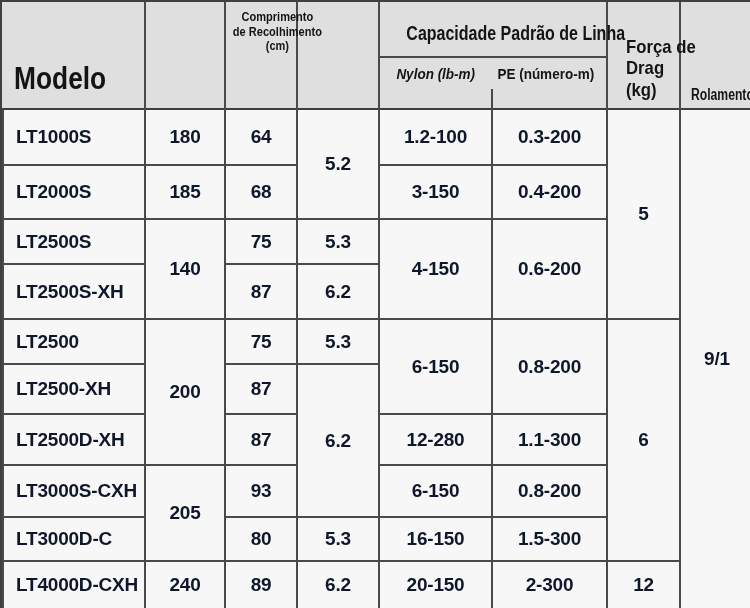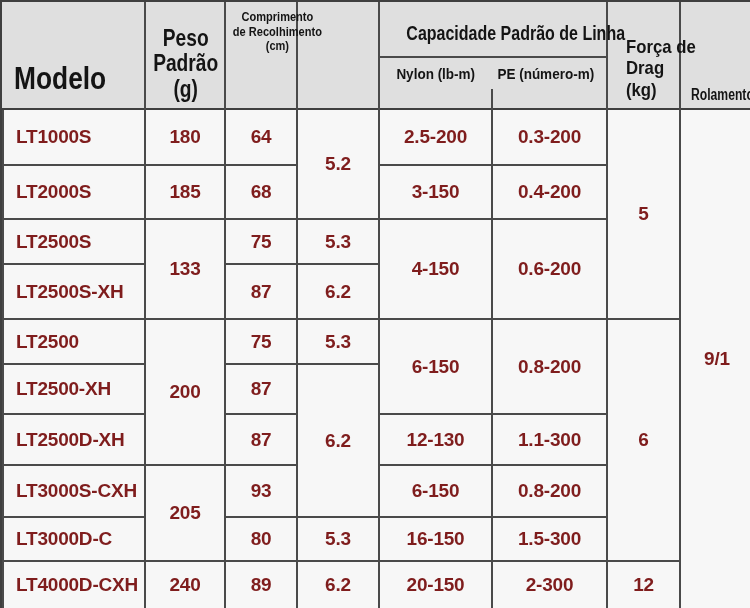--- a/index.html
+++ b/index.html
@@ -26,21 +26,21 @@
   .h-label { position:absolute; font-weight:bold; line-height:1.05; white-space:nowrap; }
   .cond { display:inline-block; transform:scaleX(0.8); transform-origin:center center; }
   .cond-l { display:inline-block; transform:scaleX(0.82); transform-origin:left center; }
   .h-modelo { left:12px; bottom:12px; font-size:31px; }
   .h-modelo .cond-l { transform:scaleX(0.85); transform-origin:left bottom; }
   .h-peso { left:143px; width:80px; bottom:7px; font-size:24px; text-align:center; line-height:1.06; }
   .h-comp { left:223px; width:72px; top:8px; font-size:13px; text-align:center; line-height:1.12; }
   .h-comp .cond { transform:scaleX(0.85); }
   .h-rel { left:297px; top:36px; font-size:21px; line-height:1.1; }
   .h-cap { left:377px; width:269px; top:21px; font-size:20px; text-align:center; }
-  .h-nylon { left:377px; width:113px; top:64px; font-size:15px; text-align:center; }
+  .h-nylon { left:377px; width:113px; top:64px; font-size:15px; text-align:center;font-style:italic; }
   .h-nylon .cond { transform:scaleX(0.9); }
   .h-pe { left:490px; width:115px; top:64px; font-size:15px; }
   .h-pe .cond { transform:scaleX(0.9); }
   .h-forca { left:624px; top:34px; font-size:19px; line-height:1.12; }
   .h-forca .cond-l { transform:scaleX(0.88); }
   .h-rol { left:678px; width:72px; bottom:4px; font-size:16px; text-align:center; }
   .h-rol .cond { transform:scaleX(0.76); }
   
   table.tbody {
     position:absolute; left:0; top:108px;
@@ -49,21 +49,21 @@
     table-layout:fixed;
     background:#f7f7f7;
   }
   table.tbody td {
     border:2px solid #4a4a4a;
     font-size:19px;
     font-weight:bold;
     letter-spacing:-0.2px;
     text-align:center;
     vertical-align:middle;
-    color:#7f1d1d;
+    color:#0f172a;
     overflow:visible;
   }
   table.tbody td.model { text-align:left; padding-left:12px; }
   table.tbody td.bearings { border-right:none; }
   table.tbody tr:first-child td { border-top:none; }
 </style>
 </head>
 <body>
 
 <div class="table-wrap">
@@ -75,27 +75,20 @@
     <div class="vl" style="left:376px"></div>
     <div class="vl" style="left:604px"></div>
     <div class="vl" style="left:677px"></div>
     <div class="hl-cap"></div>
     <div class="vl-sub"></div>
 
     <div class="h-label h-modelo">
       <span class="cond-l">Modelo</span>
     </div>
 
-    <div class="h-label h-peso">
-      <span class="cond">
-        <span style="display:block">Peso</span>
-        <span style="display:block">Padrão</span>
-        <span style="display:block">(g)</span>
-      </span>
-    </div>
 
     <div class="h-label h-comp">
       <span class="cond">
         <span style="display:block">Comprimento</span>
         <span style="display:block">de Recolhimento</span>
         <span style="display:block">(cm)</span>
       </span>
     </div>
 
 
@@ -134,35 +127,35 @@
         <col style="width:115px">
         <col style="width:73px">
         <col style="width:73px">
     </colgroup>
     <tbody>
         <tr style="height:55px">
       <td class="model">LT1000S</td>
       <td>180</td>
       <td>64</td>
       <td rowspan="2">5.2</td>
-      <td>2.5-200</td>
+      <td>1.2-100</td>
       <td>0.3-200</td>
       <td rowspan="4">5</td>
       <td rowspan="10" class="bearings">9/1</td>
     </tr>
     <tr style="height:54px">
       <td class="model">LT2000S</td>
       <td>185</td>
       <td>68</td>
       <td>3-150</td>
       <td>0.4-200</td>
     </tr>
     <tr style="height:45px">
       <td class="model">LT2500S</td>
-      <td rowspan="2">133</td>
+      <td rowspan="2">140</td>
       <td>75</td>
       <td>5.3</td>
       <td rowspan="2">4-150</td>
       <td rowspan="2">0.6-200</td>
     </tr>
     <tr style="height:55px">
       <td class="model">LT2500S-XH</td>
       <td>87</td>
       <td>6.2</td>
     </tr>
@@ -176,21 +169,21 @@
       <td rowspan="5">6</td>
     </tr>
     <tr style="height:50px">
       <td class="model">LT2500-XH</td>
       <td>87</td>
       <td rowspan="3">6.2</td>
     </tr>
     <tr style="height:51px">
       <td class="model">LT2500D-XH</td>
       <td>87</td>
-      <td>12-130</td>
+      <td>12-280</td>
       <td>1.1-300</td>
     </tr>
     <tr style="height:52px">
       <td class="model">LT3000S-CXH</td>
       <td rowspan="2">205</td>
       <td>93</td>
       <td>6-150</td>
       <td>0.8-200</td>
     </tr>
     <tr style="height:44px">

